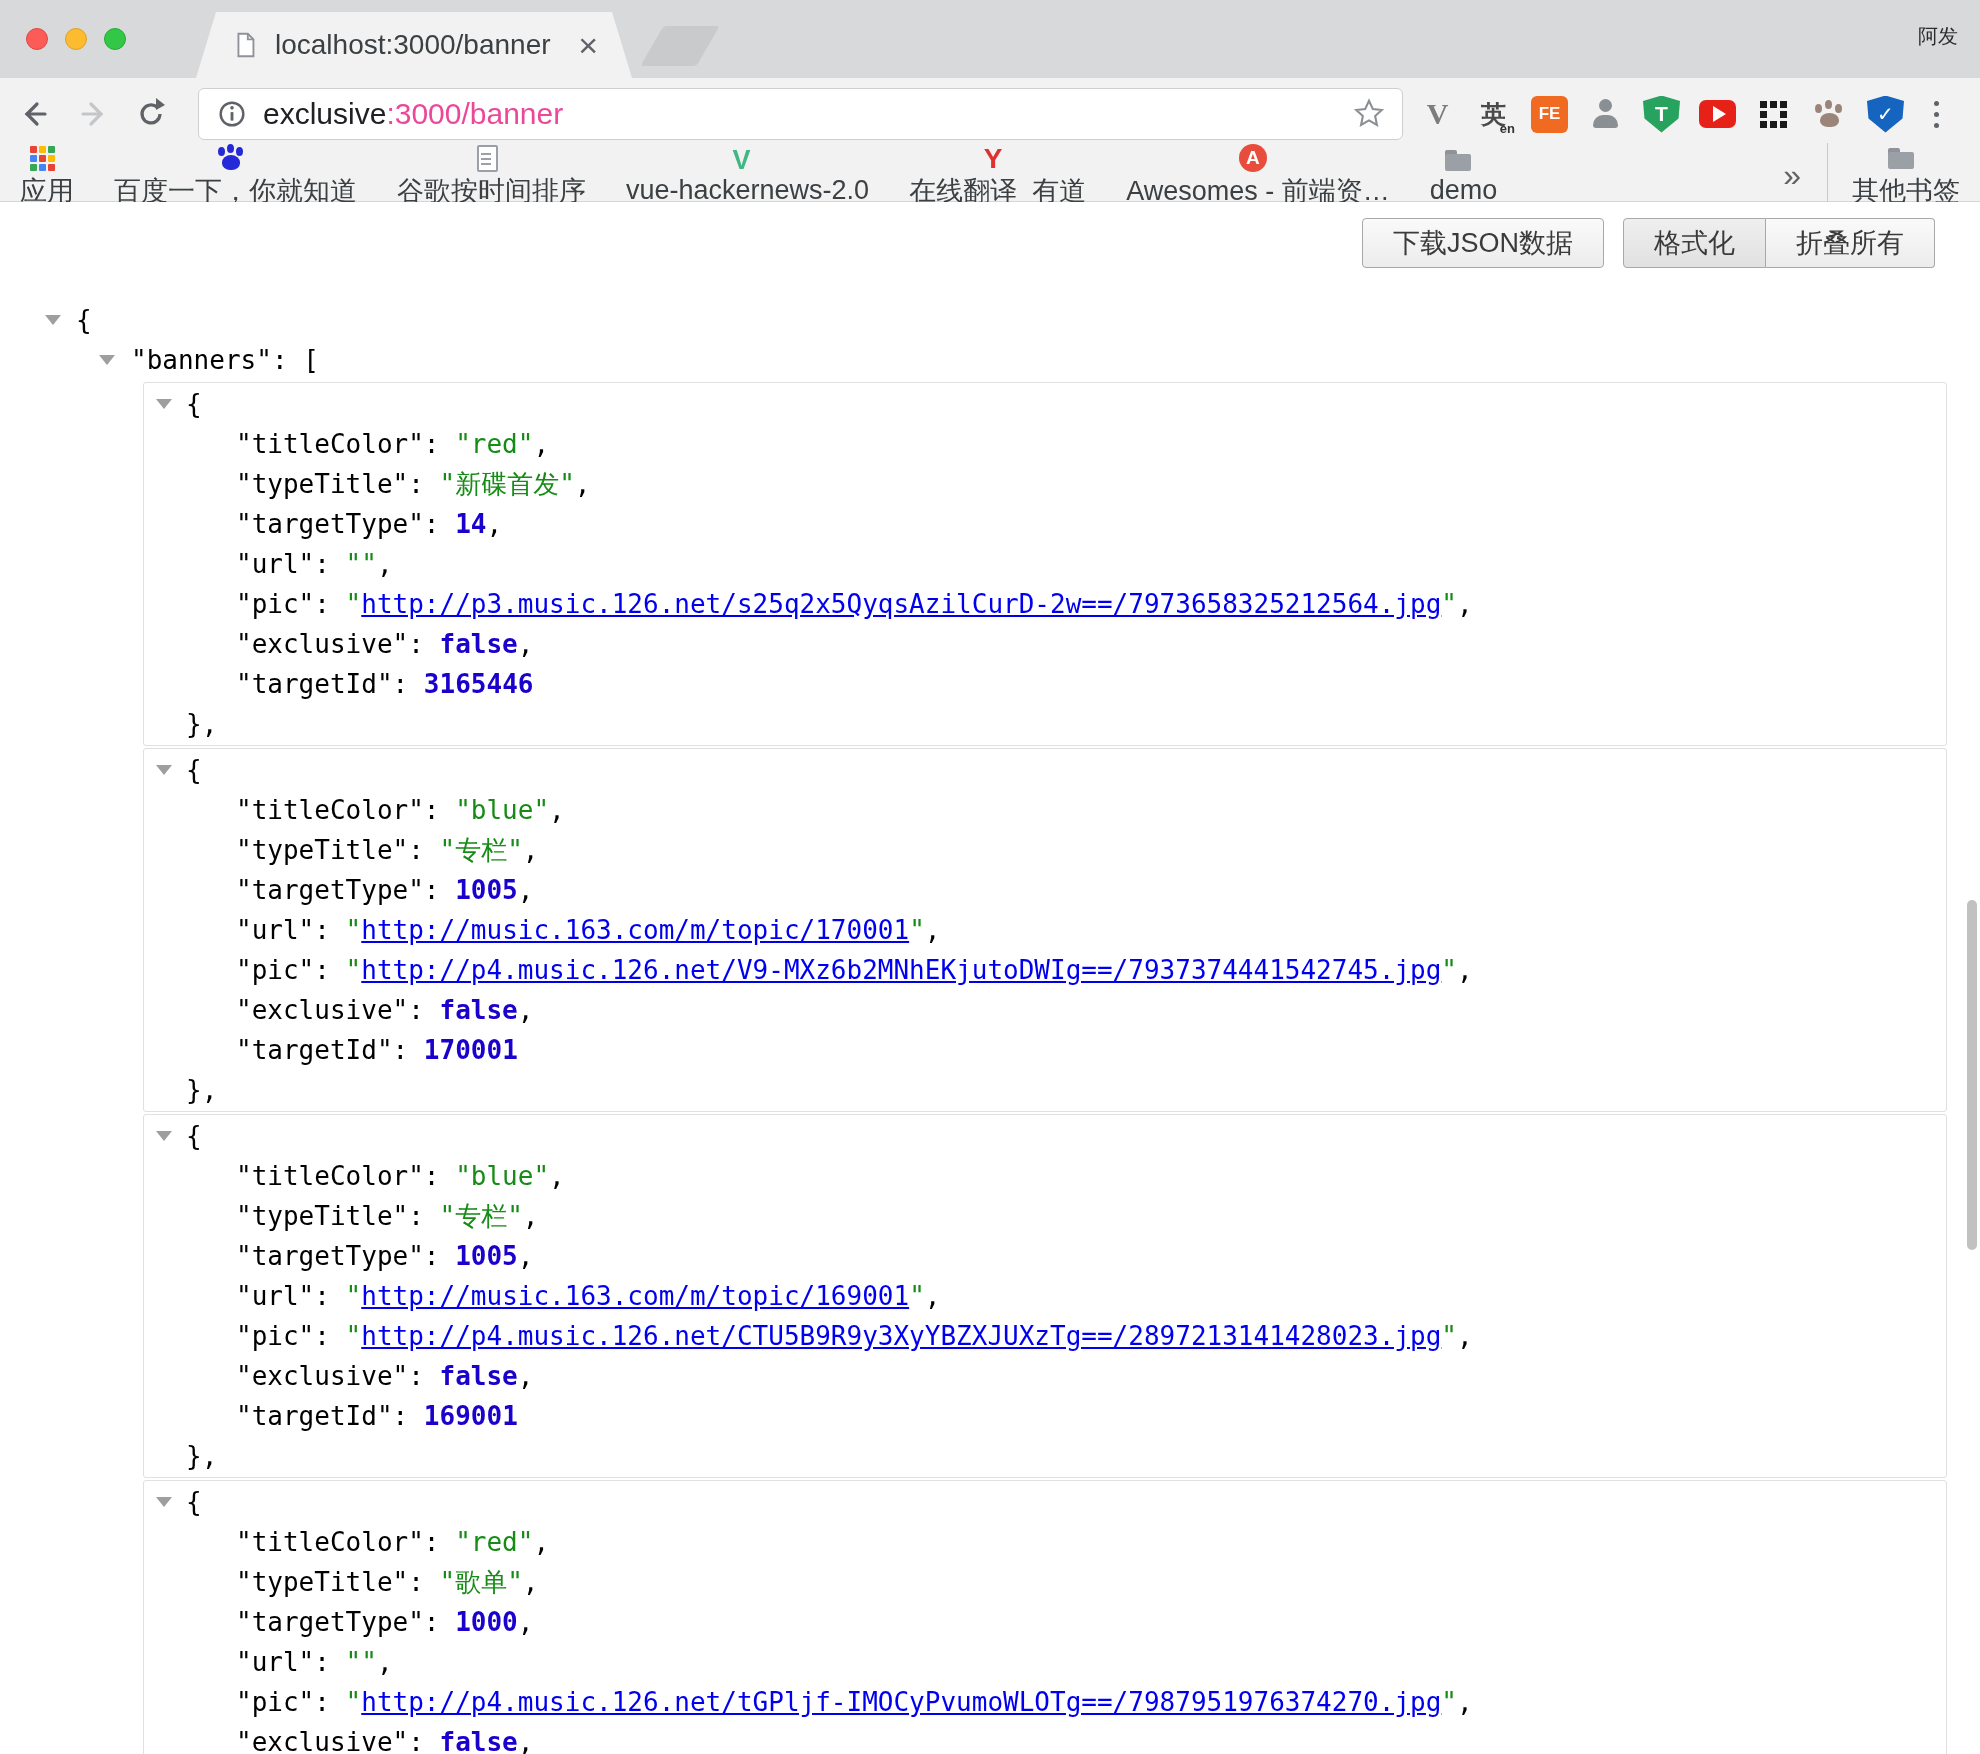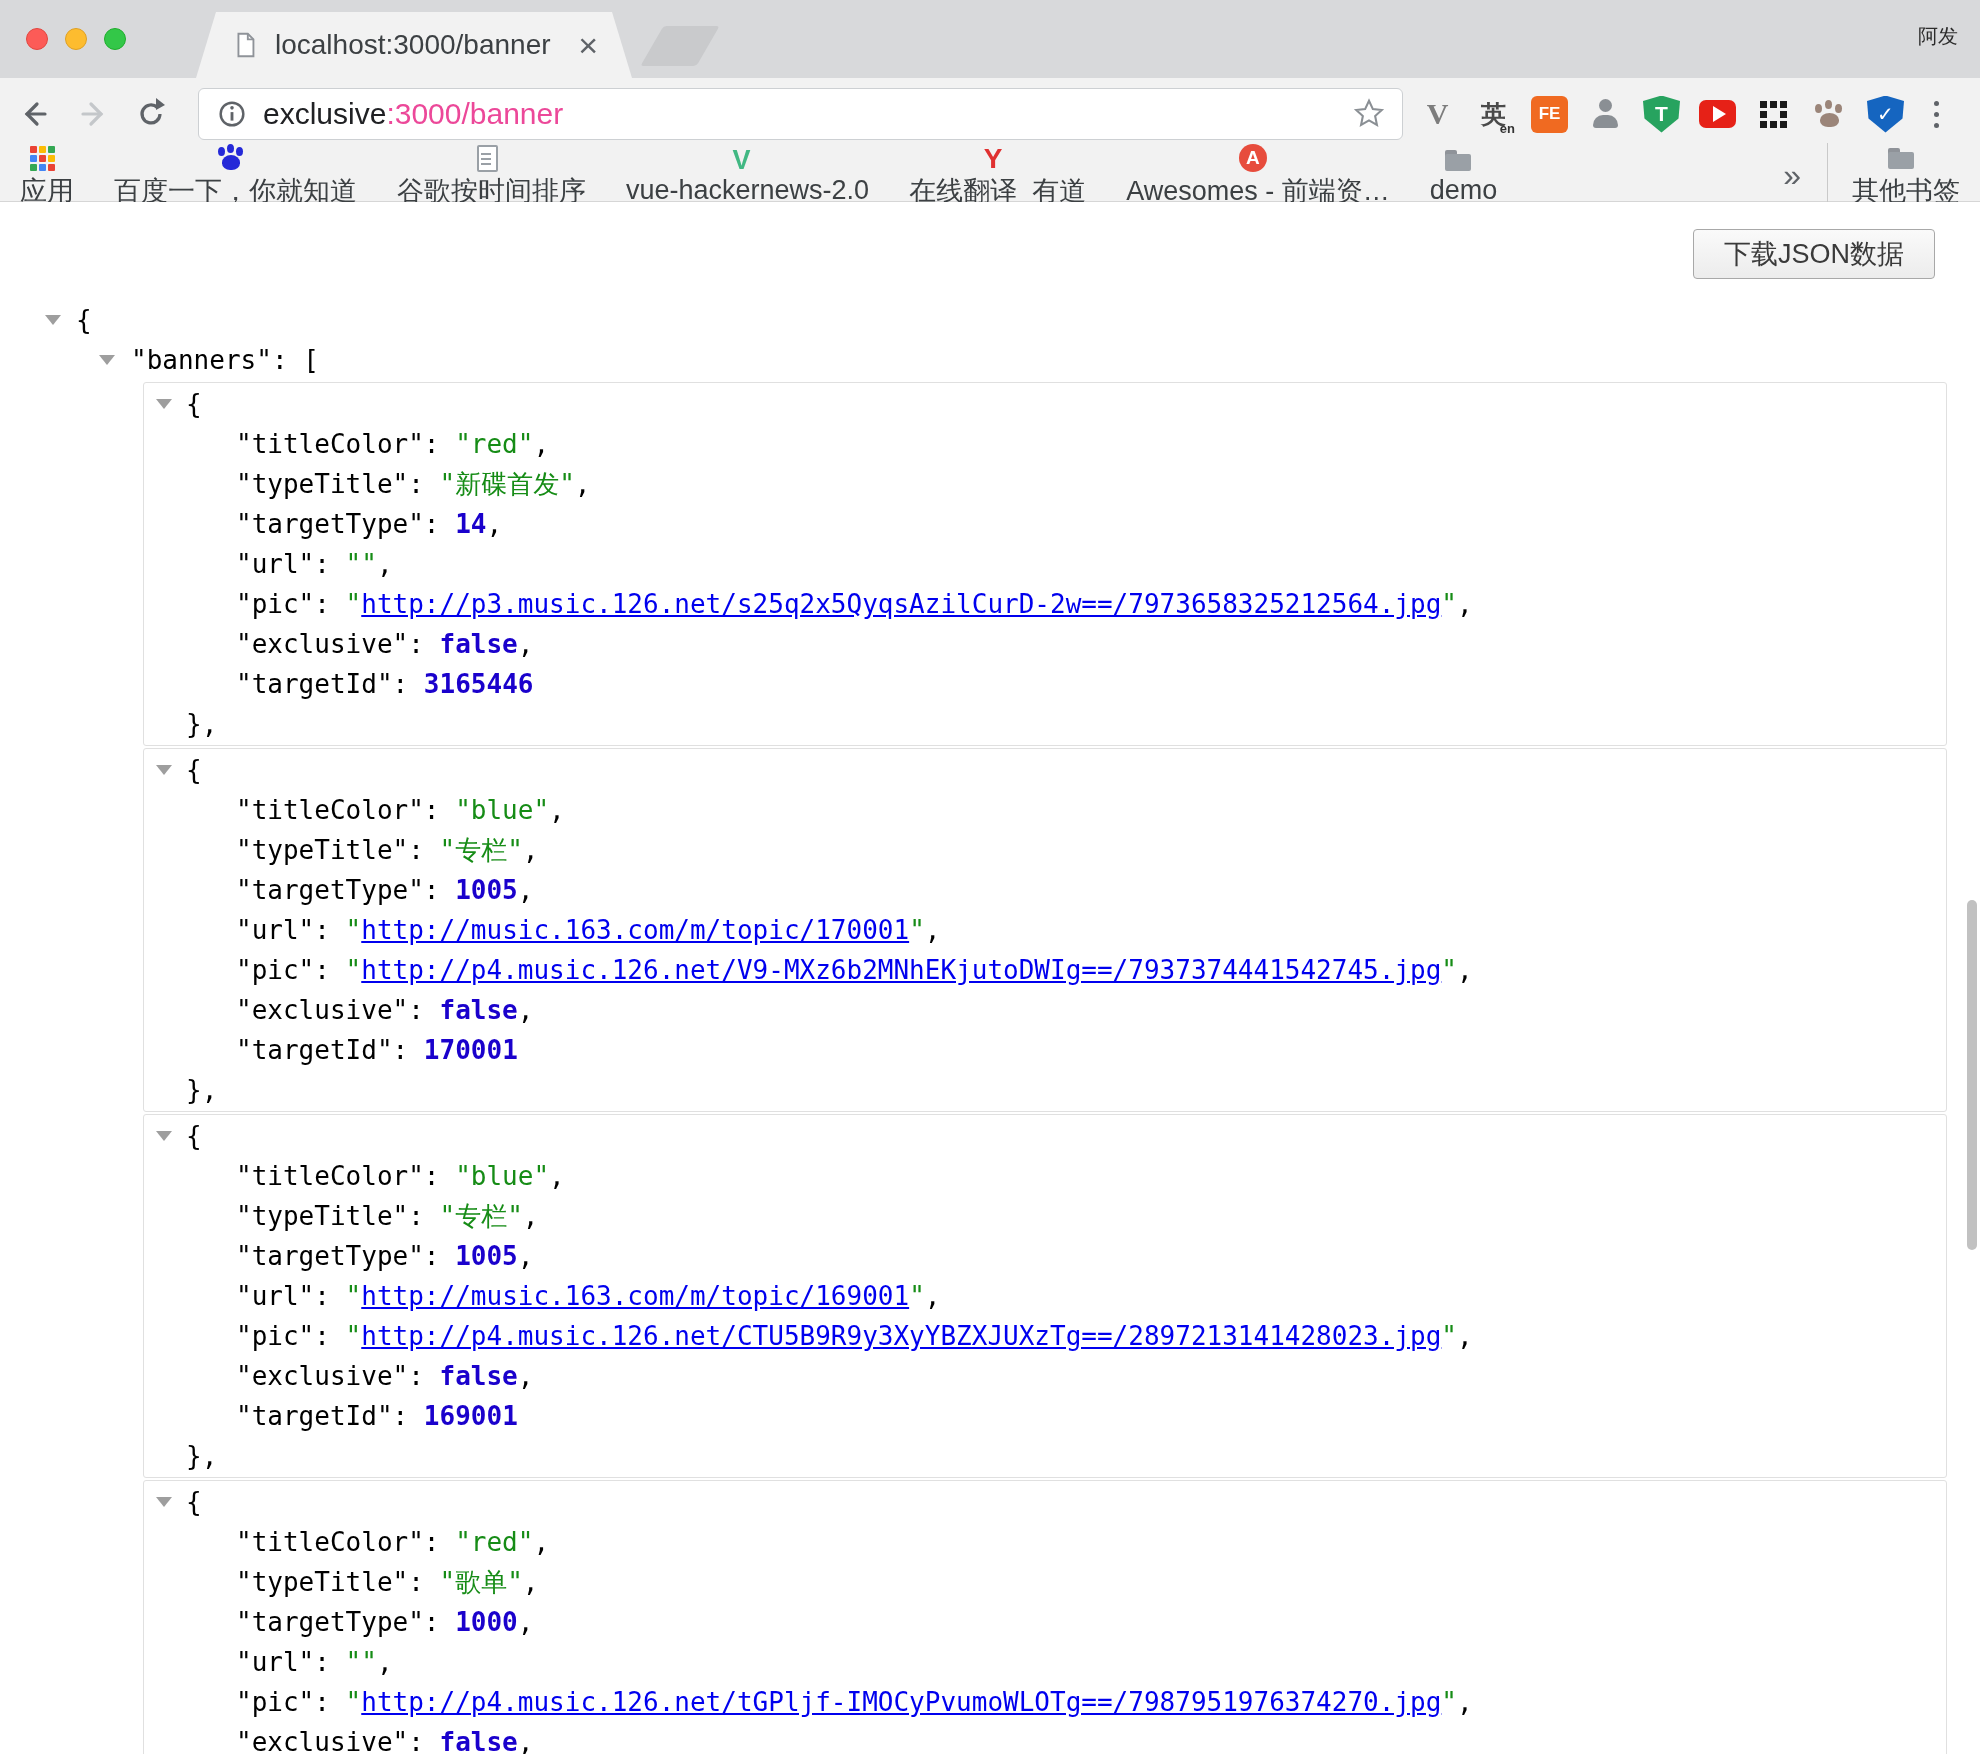--- a/index.html
+++ b/index.html
@@ -74,21 +74,21 @@
   .youdao-icon::before{content:"Y";position:absolute;left:6px;top:0;font:bold 28px "Liberation Sans",sans-serif;color:#e03131;}
   .awesomes-icon::before{content:"A";position:absolute;left:1px;top:1px;width:28px;height:28px;border-radius:50%;background:#e74c3c;color:#fff;
     font:bold 19px/28px "Liberation Sans",sans-serif;text-align:center;}
   .folder-icon::before{content:"";position:absolute;left:2px;top:5px;width:12px;height:7px;border-radius:2px 2px 0 0;background:#8f9399;}
   .folder-icon::after{content:"";position:absolute;left:2px;top:9px;width:26px;height:17px;border-radius:2px;background:#9aa0a6;}
   .bk-right{margin-left:auto;display:flex;align-items:center;}
   .chev{font-size:32px;color:#5f6368;margin-right:26px;}
   .bk.other{margin-right:0;border-left:1px solid #c9c9c9;padding-left:24px;}
   
   .content{position:relative;height:1552px;background:#fff;overflow:hidden;}
-  .actions{position:absolute;top:27px;right:45px;display:flex;gap:19px;}
+  .actions{position:absolute;top:16px;right:45px;display:flex;gap:19px;}
   .btn{height:50px;font-size:27px;color:#3a3a3a;background:linear-gradient(#fafafa,#ececec);
     border:1px solid #a8a8a8;border-radius:4px;padding:0 30px;display:flex;align-items:center;
     font-family:"Liberation Sans",sans-serif;white-space:nowrap;}
   .btn-group{display:flex;}
   .btn-group .btn:first-child{border-radius:4px 0 0 4px;background:linear-gradient(#efefef,#e1e1e1);}
   .btn-group .btn:last-child{border-radius:0 4px 4px 0;border-left:none;}
   
   #json-tree{position:absolute;top:98px;left:0;right:0;font-family:"DejaVu Sans Mono",monospace;font-size:26px;}
   .jline{position:relative;line-height:40px;white-space:pre;color:#000;}
   .tri{position:absolute;top:15px;width:0;height:0;border-left:8px solid transparent;border-right:8px solid transparent;
@@ -219,20 +219,24 @@
     <div class="bk other">
       <span class="bi folder-icon"></span>
       <span>其他书签</span>
     </div>
   </div>
 </div>
 
 <div class="content">
   <div class="actions">
     <button class="btn">下载JSON数据</button>
+    <div class="btn-group">
+      <button class="btn">格式化</button>
+      <button class="btn">折叠所有</button>
+    </div>
   </div>
   <div id="json-tree">
       <div class="jline root"><span class="tri"></span><span class="pn">{</span></div>
       <div class="jline root2"><span class="tri"></span><span class="k">"banners"</span><span class="pn">: [</span></div>
       <div class="obj-box">
         <div class="jline open"><span class="tri"></span><span class="pn">{</span></div>
         <div class="jline field"><span class="k">"titleColor"</span><span class="pn">: </span><span class="s">"red"</span><span class="pn">,</span></div>
         <div class="jline field"><span class="k">"typeTitle"</span><span class="pn">: </span><span class="s">"新碟首发"</span><span class="pn">,</span></div>
         <div class="jline field"><span class="k">"targetType"</span><span class="pn">: </span><span class="num">14</span><span class="pn">,</span></div>
         <div class="jline field"><span class="k">"url"</span><span class="pn">: </span><span class="s">""</span><span class="pn">,</span></div>

